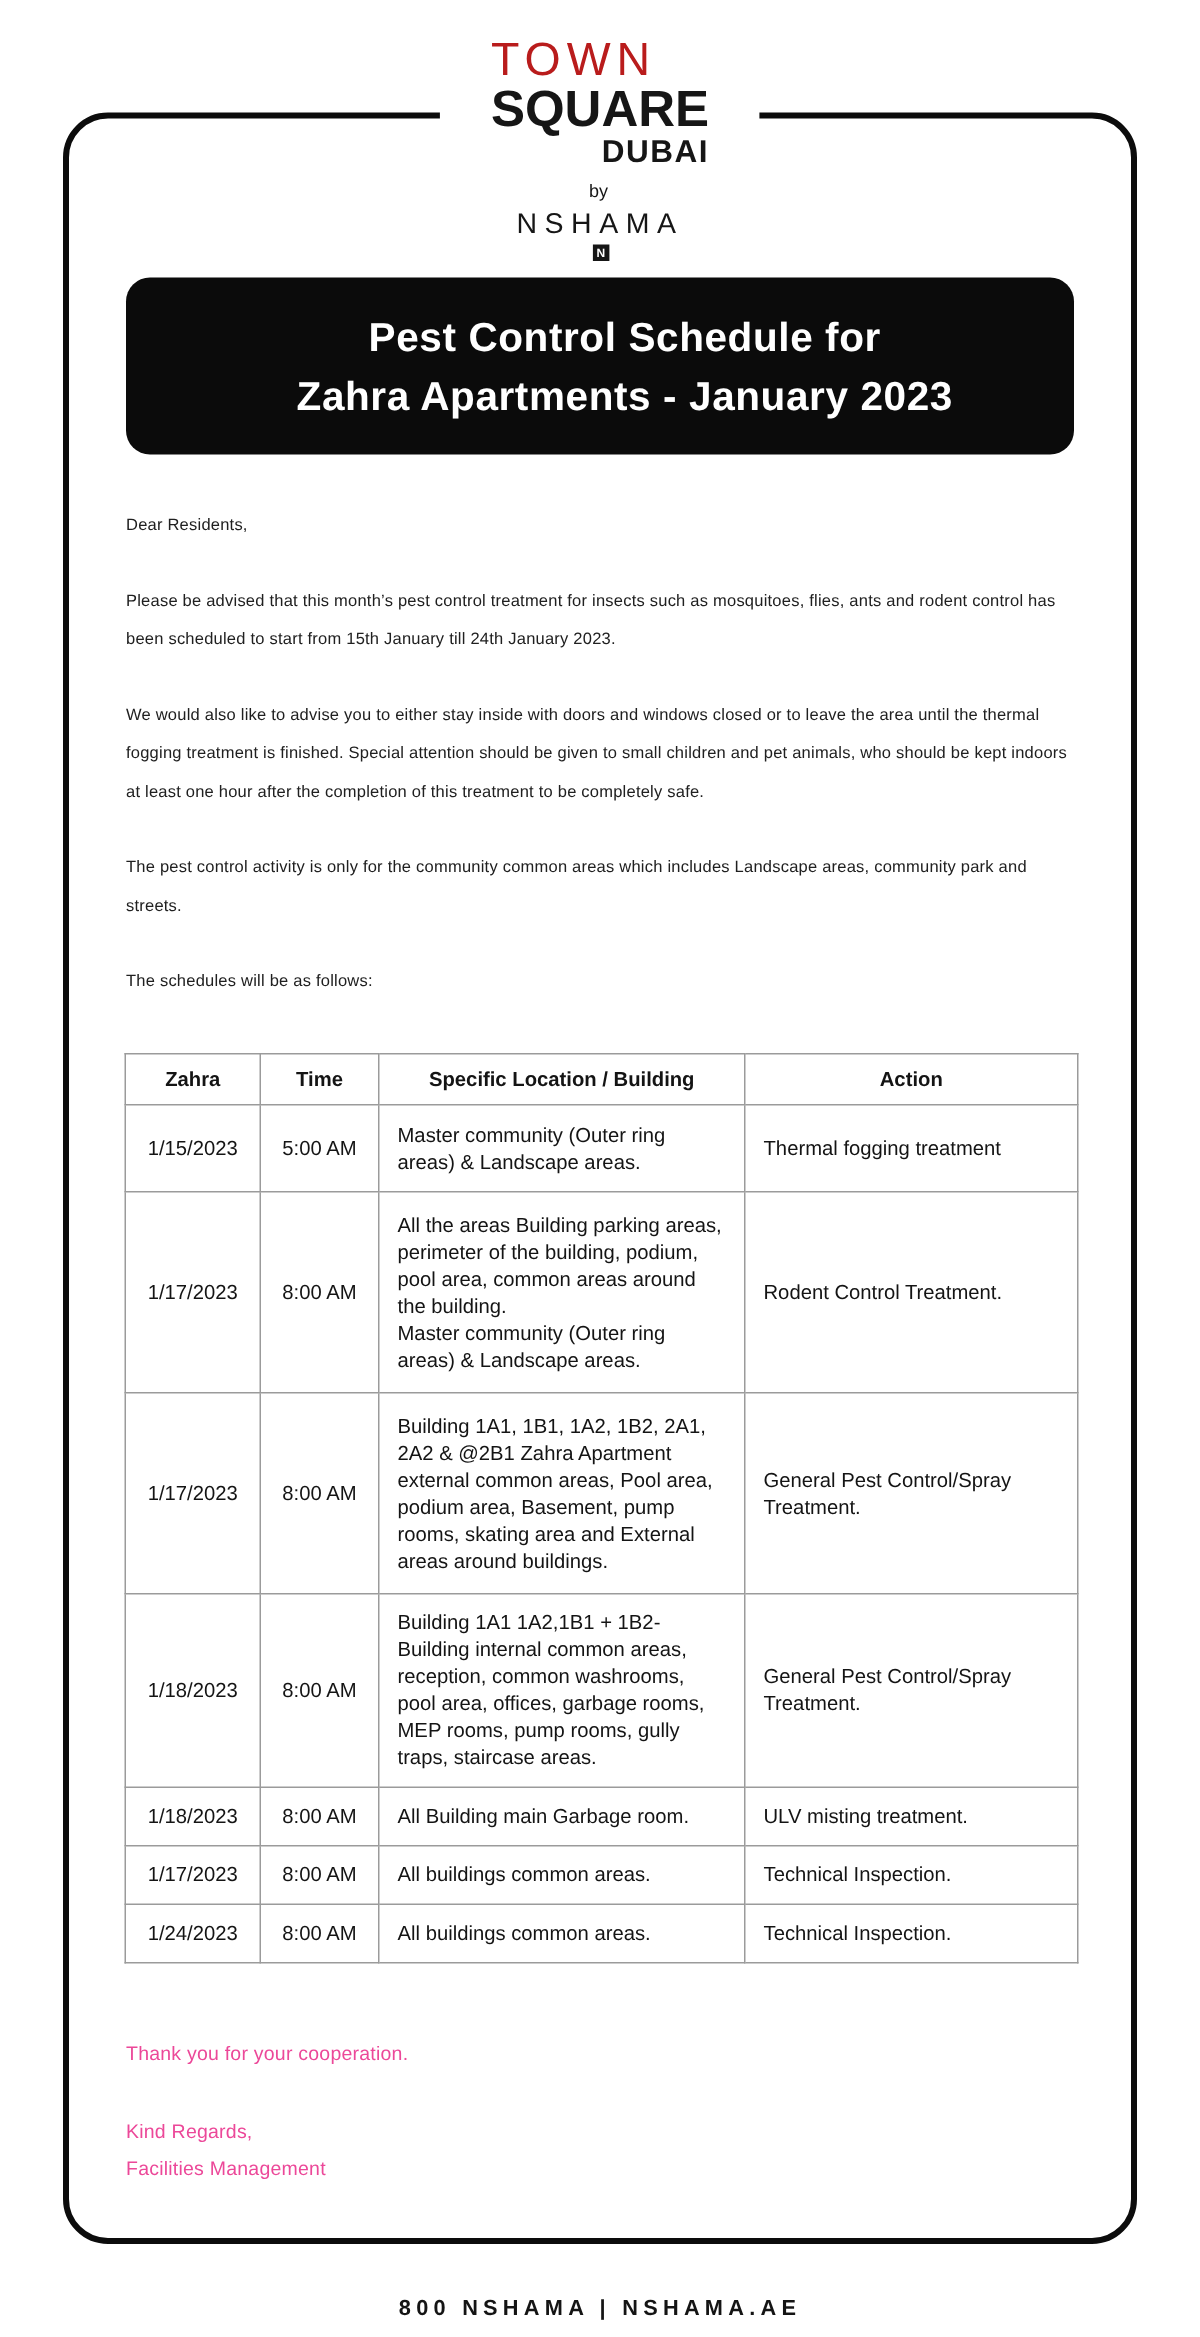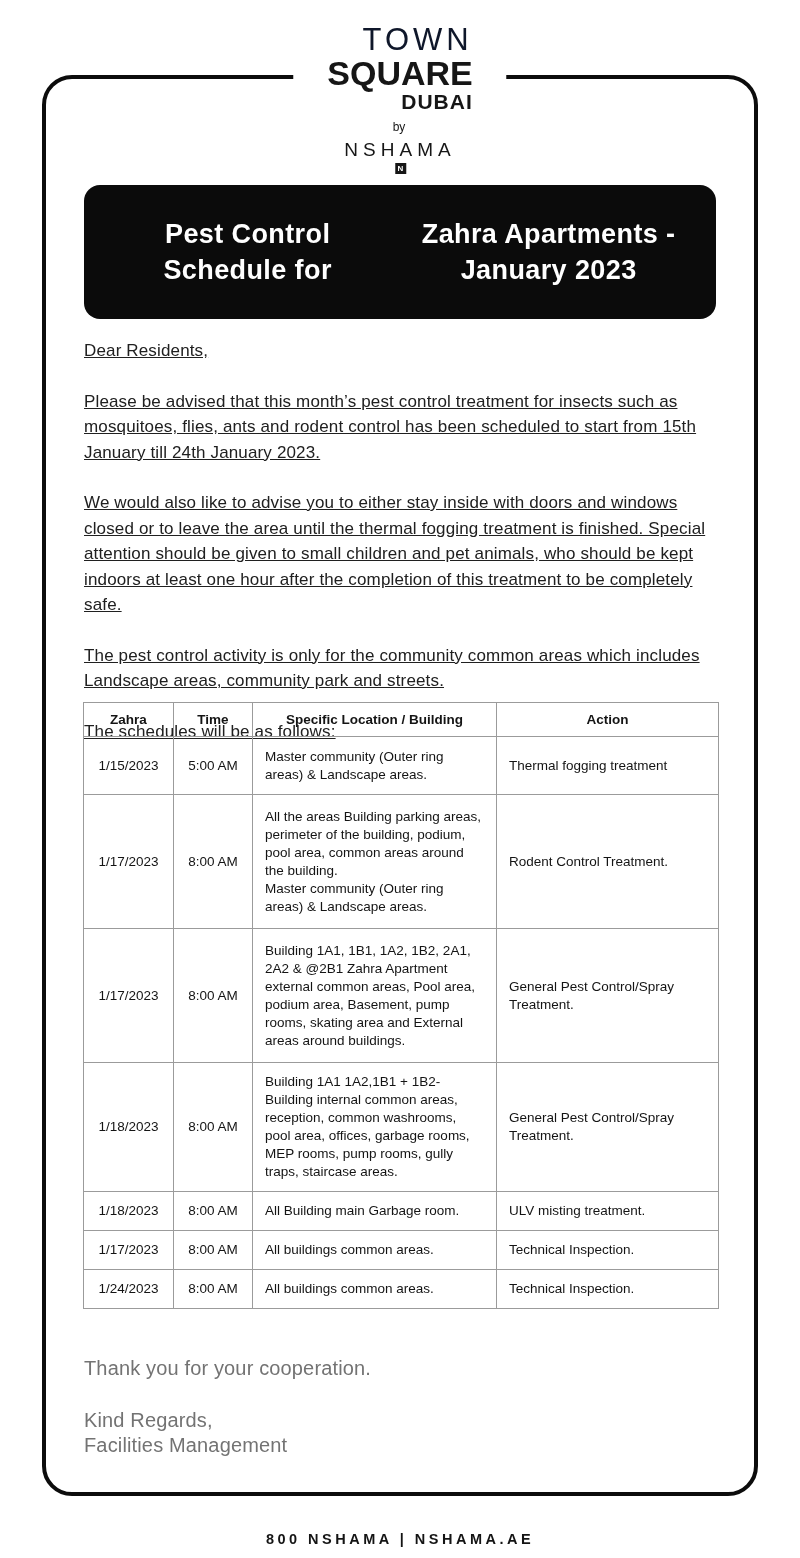--- a/index.html
+++ b/index.html
@@ -15,43 +15,43 @@
     border:4.5px solid #0c0c0c; border-radius:30px;
   }
 
   
   .logo {
     position:absolute; top:24px; left:50%; transform:translateX(-50%);
     background:#ffffff; padding:0 34px; z-index:2; display:flex;
     flex-direction:column; align-items:center;
   }
   .logo-stack { display:flex; flex-direction:column; }
-  .logo-town   { font-size:31px; font-weight:300; letter-spacing:4px; color:#0f172a; line-height:1.0;text-align:right; }
+  .logo-town   { font-size:31px; font-weight:300; letter-spacing:4px; color:#b91c1c; line-height:1.0; }
   .logo-square { font-size:34px; font-weight:800; letter-spacing:0px; color:#161616; line-height:1.0; margin-top:1px; }
   .logo-dubai  { font-size:21px; font-weight:800; letter-spacing:1px; color:#161616; line-height:1.0; text-align:right; margin-top:1px; }
   .logo-byrow  { display:flex; align-items:center; margin-top:13px;flex-direction:column; }
   .logo-by     { font-size:12px; color:#161616; position:relative; top:-5px; margin-right:2px; }
   .logo-brand  { font-size:19px; letter-spacing:5px; font-weight:500; color:#161616; }
   .logo-mark   {
     width:11px; height:11px; background:#161616; color:#fff; font-size:8px; font-weight:700;
     display:inline-flex; align-items:center; justify-content:center; margin-left:1px; position:relative; top:2px;
   }
 
   
   .banner {
-    position:absolute; left:84px; top:185px; width:632px; height:134px;
+    position:absolute; left:84px; top:185px; width:632px; height:118px;
     background:#0b0b0b; border-radius:16px; color:#ffffff;
-    display:flex; flex-direction:row; align-items:center; justify-content:center; gap:3px;padding-left:33px;
+    display:flex; flex-direction:column; align-items:center; justify-content:center; gap:3px;padding-left:33px;
   }
   .banner-line { font-size:27px; font-weight:700; letter-spacing:0.4px; line-height:36px; text-align:center; }
 
   
   .letter {
     position:absolute; left:84px; top:338px; width:636px;
-    font-size:17px; line-height:25.5px; letter-spacing:0.15px; color:#202020;text-decoration:underline;
+    font-size:11px; line-height:25.5px; letter-spacing:0.15px; color:#202020;
   }
   .letter p { margin-bottom:25px; }
   .letter p:last-child { margin-bottom:0; }
 
   
   .schedule {
     position:absolute; left:83px; top:702px; width:635px;
     border-collapse:collapse; font-size:13.5px; color:#141414;
     table-layout:fixed;
   }
@@ -64,22 +64,22 @@
   .schedule td.cell-loc { white-space:pre-line; padding:10px 12px; }
   .schedule td.cell-action { padding:6px 12px; }
   tr.h-tall1 td { height:58px; }
   tr.h-tall2 td { height:134px; }
   tr.h-tall3 td { height:134px; }
   tr.h-tall4 td { height:126px; }
   tr.h-small td { height:38px; }
 
   
   .closing {
-    position:absolute; left:84px; top:1356px; font-size:20px; line-height:25px;
-    letter-spacing:0.15px; color:#737373;
+    position:absolute; left:84px; top:1356px; font-size:13px; line-height:25px;
+    letter-spacing:0.15px; color:#ec4899;
   }
   .closing .thanks { margin-bottom:27px; }
 
   
   .footer-label {
     position:absolute; top:1487px; left:50%; transform:translateX(-50%);
     background:#ffffff; padding:2px 26px; z-index:2;
     font-size:14.5px; font-weight:700; letter-spacing:3.5px; color:#141414; white-space:nowrap;margin-top:42px;
   }
 </style>

